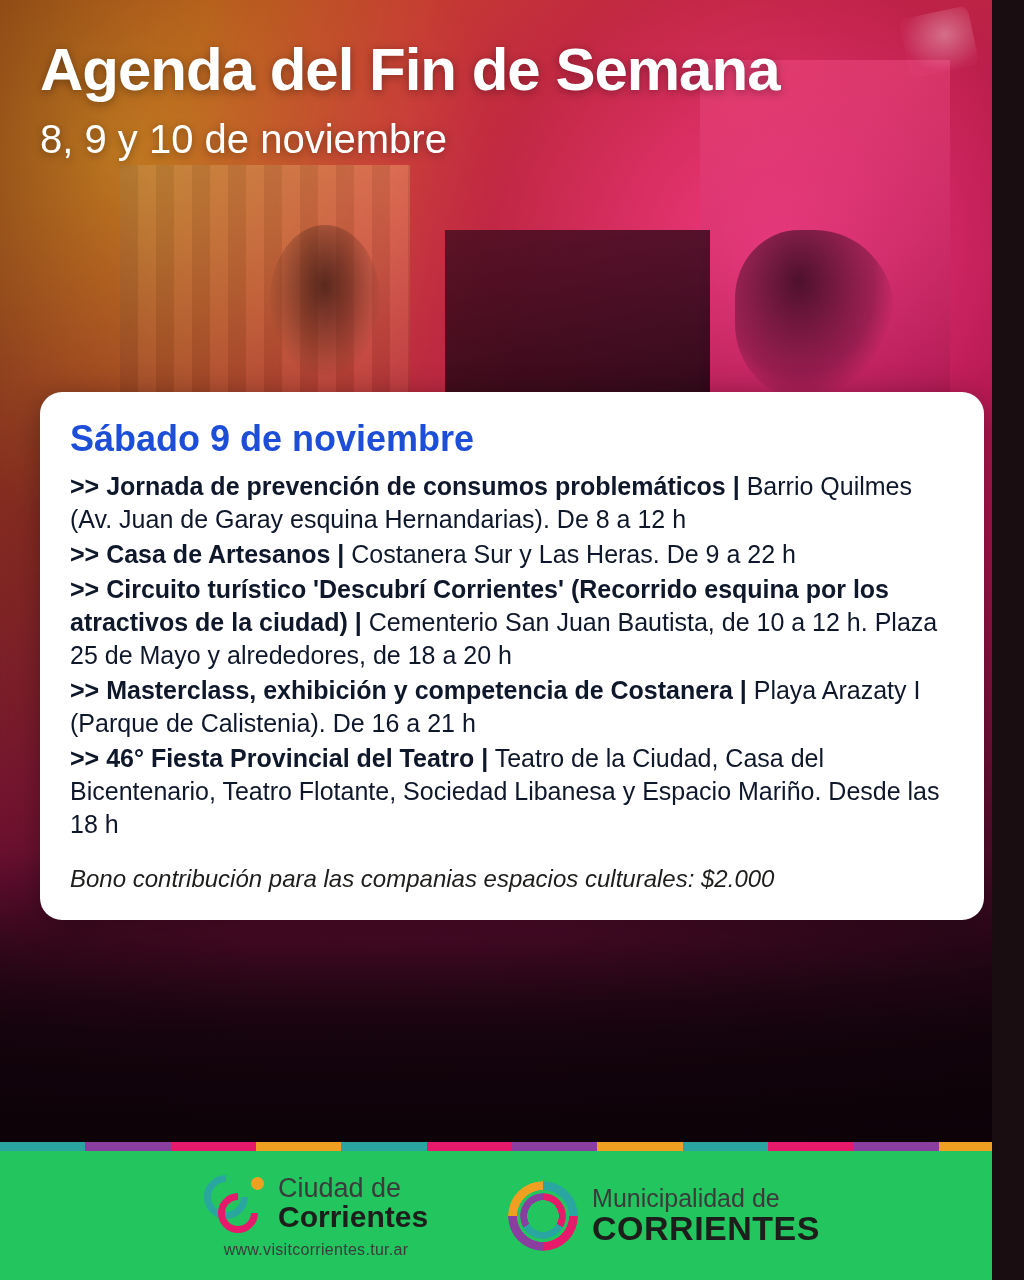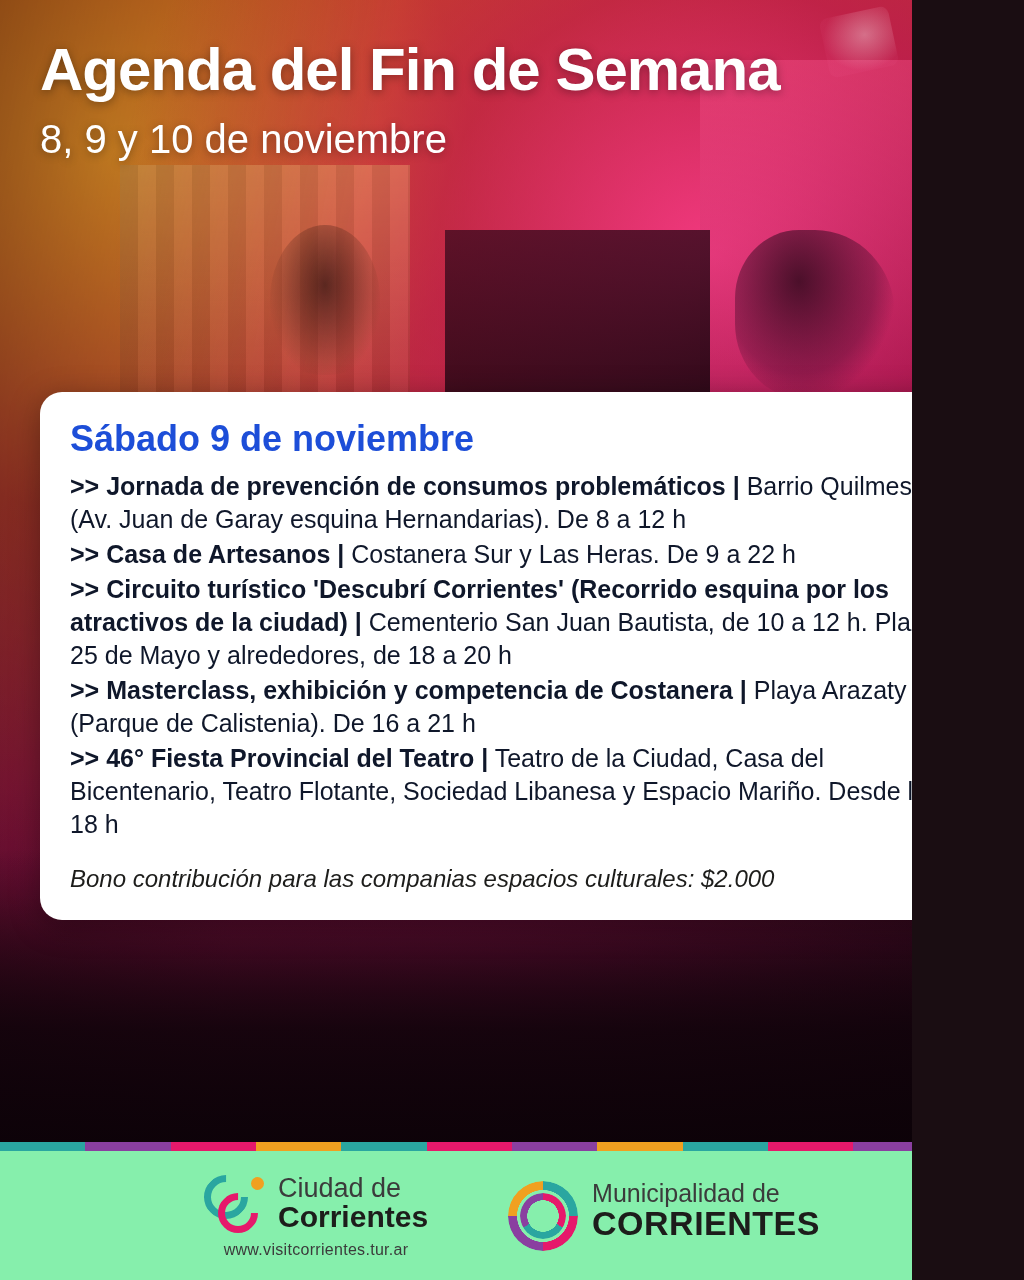--- a/index.html
+++ b/index.html
@@ -4,21 +4,21 @@
 <style>
   * { box-sizing: border-box; margin: 0; padding: 0; }
   html, body {
     width: 1024px; height: 1280px;
     font-family: "Liberation Sans", sans-serif;
     background: #1a0d12;
     overflow: hidden;
   }
   .poster {
     position: relative;
-    width: 912px; height: 1280px;
+    width: 992px; height: 1280px;
     overflow: hidden;
   }
 
   
   .bg {
     position: absolute; inset: 0;
     background:
       radial-gradient(circle at 78% 20%, rgba(255,60,140,0.85) 0%, rgba(200,20,90,0.55) 22%, rgba(80,10,45,0.0) 48%),
       radial-gradient(circle at 12% 12%, rgba(255,170,40,0.85) 0%, rgba(200,90,20,0.45) 26%, rgba(60,20,10,0.0) 52%),
       radial-gradient(circle at 50% 62%, rgba(150,20,80,0.55) 0%, rgba(40,8,24,0.0) 60%),
@@ -114,21 +114,21 @@
     color: #1d1d1b;
     font-size: 24px;
     font-style: italic;
     line-height: 1.3;
     margin-top: 22px;
   }
 
   
   .footer {
     position: absolute; left: 0; bottom: 0; width: 1024px; height: 138px;
-    background: #86efac;
+    background: #22c55e;
   }
   .colorbar {
     position: absolute; left: 0; top: 0; width: 1024px; height: 9px;
     display: flex;
   }
   .colorbar span { flex: 1 1 auto; height: 9px; }
   .logos {
     position: absolute; inset: 9px 0 0 0;
     display: flex; align-items: center; justify-content: center; gap: 80px;
   }
@@ -149,21 +149,21 @@
   }
   .cc-dot {
     position: absolute; right: 2px; top: 4px; width: 13px; height: 13px;
     background: #f0a020; border-radius: 50%;
   }
   .cc-text { line-height: 1.0; }
   .cc-text .l1 { font-size: 27px; color: #3b3b3b; }
   .cc-text .l2 { font-size: 30px; color: #1d1d1b; font-weight: bold; }
   .cc-url { font-size: 16px; color: #3b3b3b; margin-top: 6px; letter-spacing: 0.3px; }
 
-  .logo-muni { display: flex; align-items: flex-start; gap: 14px; }
+  .logo-muni { display: flex; align-items: center; gap: 14px; }
   .muni-mark { position: relative; width: 70px; height: 70px; }
   .muni-ring {
     position: absolute; inset: 0;
     border-radius: 50%;
     background: conic-gradient(#2aa6a0 0deg 90deg, #e6196b 90deg 180deg, #8a3fa0 180deg 270deg, #f0a020 270deg 360deg);
     -webkit-mask: radial-gradient(circle, transparent 52%, #000 53%);
     mask: radial-gradient(circle, transparent 52%, #000 53%);
   }
   .muni-ring2 {
     position: absolute; left: 12px; top: 12px; width: 46px; height: 46px;

